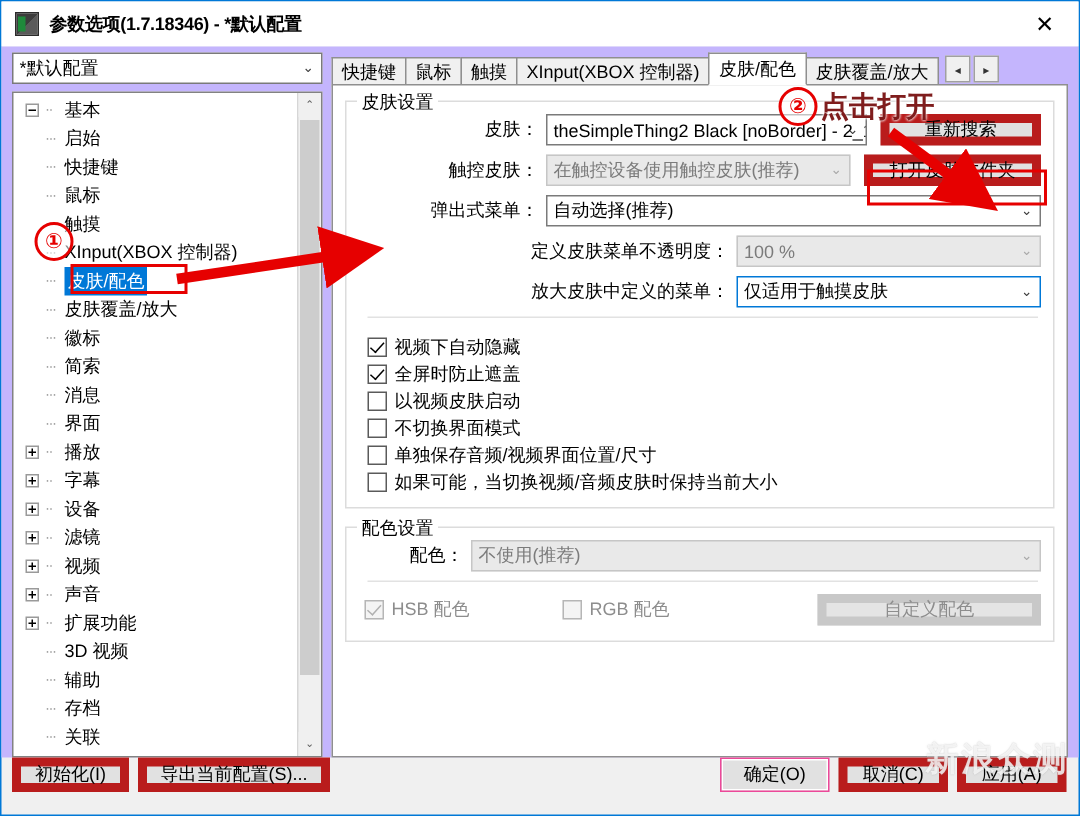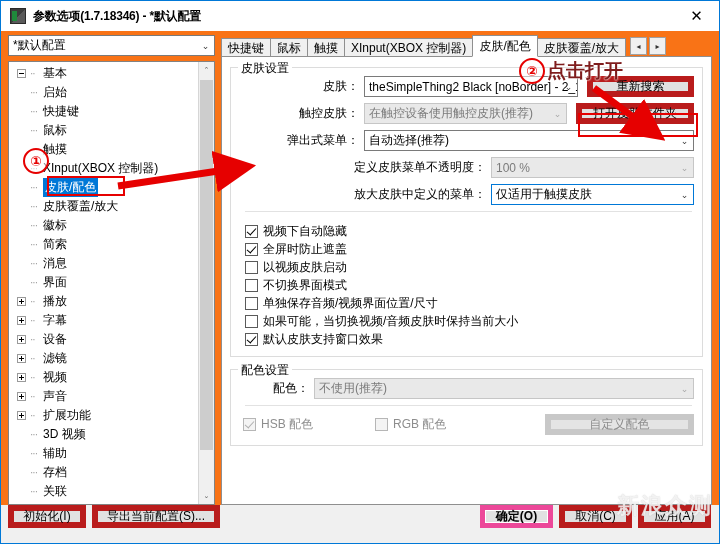--- a/index.html
+++ b/index.html
@@ -66,21 +66,21 @@
     display: flex; align-items: center; justify-content: center;
     font-size: 15px;
     color: #000;
     font-family: "DejaVu Sans", sans-serif;
   }
 
   
   .content {
     flex: 1 1 auto;
     display: flex;
-    background: #f97316;
+    background: #c4b5fd;
     padding: 0;
     position: relative;
   }
   .left-pane {
     width: 218px;
     flex: 0 0 218px;
     padding: 4px 4px 0 7px;
     box-sizing: border-box;
     display: flex;
     flex-direction: column;
@@ -367,23 +367,22 @@
     display: flex;
     align-items: flex-start;
     padding: 0 8px 0 7px;
     box-sizing: border-box;
     position: relative;
   }
   .bottom .left-btns { display: flex; gap: 6px; }
   .bottom .right-btns { display: flex; gap: 6px; margin-left: auto; }
   .bottom .btn { min-width: 73px; height: 23px; }
   .btn.default {
-    border: 5px solid #ec4899;
+    border: 1px solid #ec4899;
     box-shadow: inset 0 0 0 1px #fff;
-    font-weight: bold;
   }
   .btn.wide { min-width: 128px; }
   .btn.wide2 { min-width: 78px; }
 
   
   .anno { position: absolute; inset: 0; pointer-events: none; z-index: 50; }
   .anno svg { position: absolute; inset: 0; }
   .marker {
     position: absolute;
     width: 22px; height: 22px;
@@ -648,24 +647,20 @@
                 <span>不切换界面模式</span>
               </div>
               <div class="ck">
                 <span class="ckbox"></span>
                 <span>单独保存音频/视频界面位置/尺寸</span>
               </div>
               <div class="ck">
                 <span class="ckbox"></span>
                 <span>如果可能，当切换视频/音频皮肤时保持当前大小</span>
               </div>
-              <div class="ck">
-                <span class="ckbox checked"></span>
-                <span>默认皮肤支持窗口效果</span>
-              </div>
             </div>
         </div>
 
         <div class="group" style="margin-top:12px;">
           <div class="gtitle">配色设置</div>
 
           <div class="row" style="margin-top:2px;">
             <div class="rlabel" style="width:66px;">配色：</div>
             <div class="rfield">
               <div class="combo disabled">

